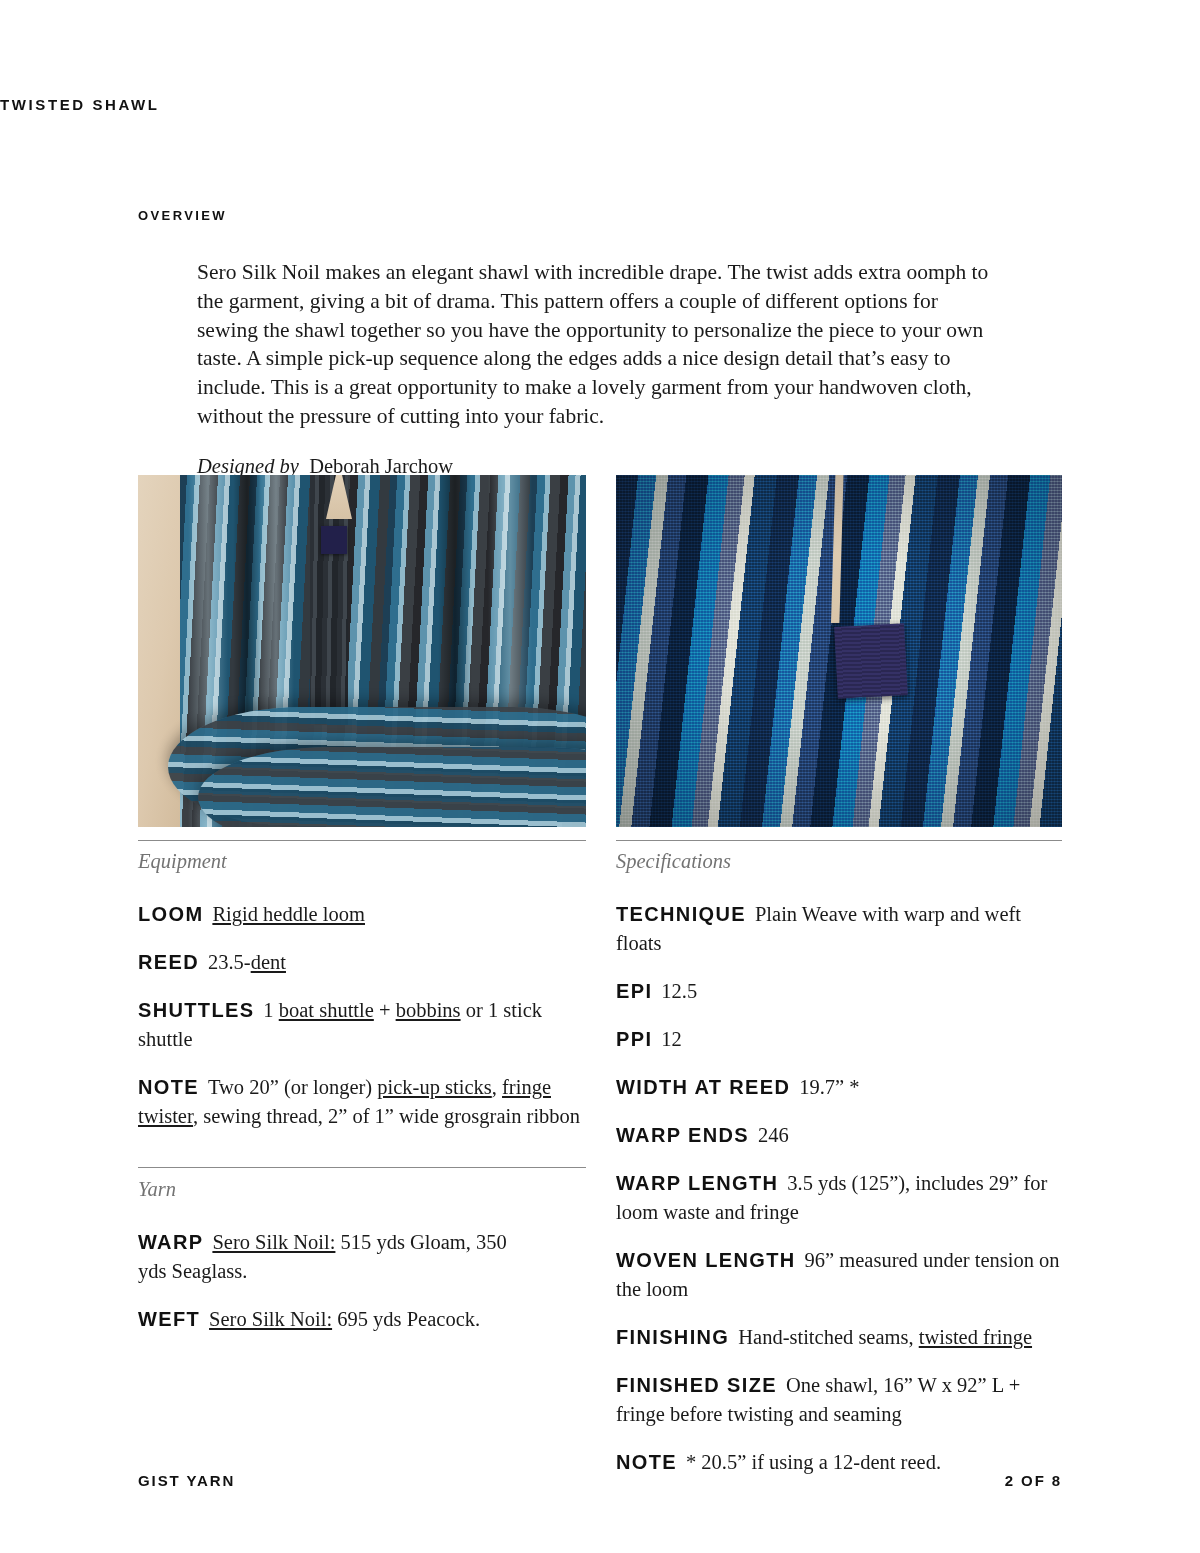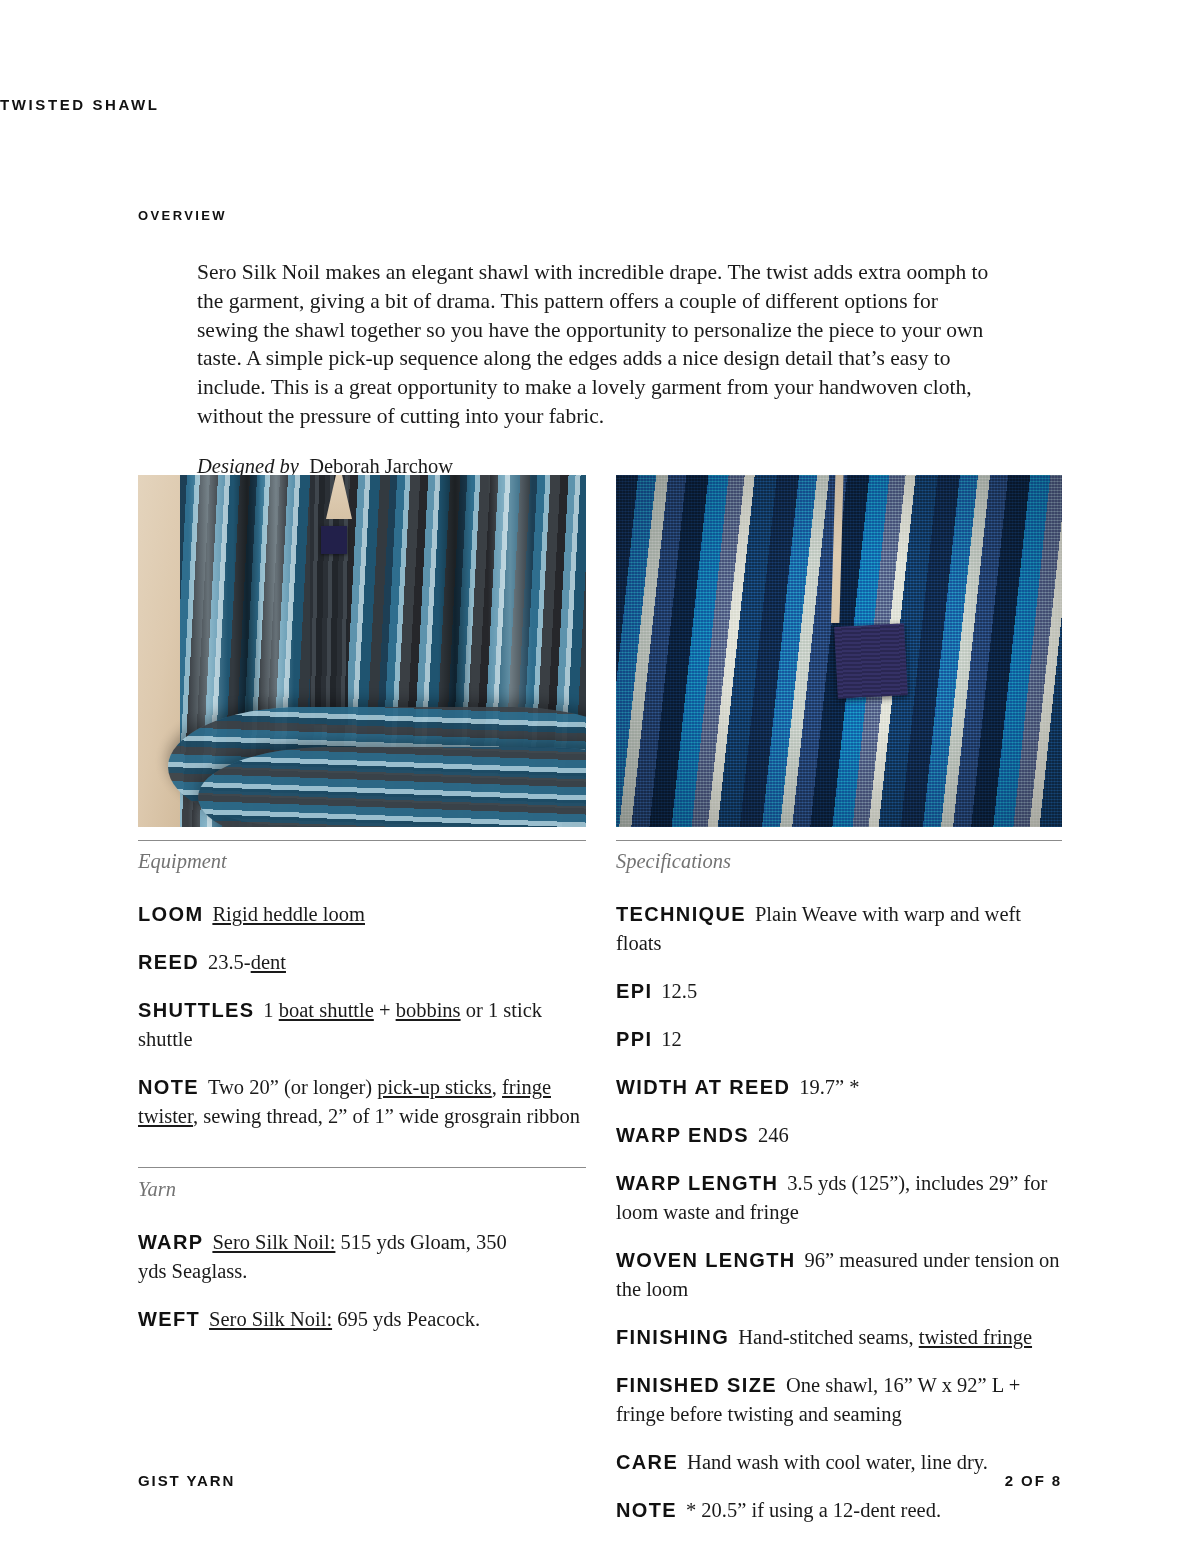--- a/index.html
+++ b/index.html
@@ -376,23 +376,20 @@
     <div class="row">
       <span class="key">WOVEN LENGTH</span><span class="gap"></span><span class="val">96” measured under tension on the loom</span>
     </div>
     <div class="row">
       <span class="key">FINISHING</span><span class="gap"></span><span class="val">Hand-stitched seams, </span><a class="val lnk" href="#">twisted fringe</a>
     </div>
     <div class="row">
       <span class="key">FINISHED SIZE</span><span class="gap"></span><span class="val">One shawl, 16” W x 92” L + fringe before twisting and seaming</span>
     </div>
     <div class="row">
-      <span class="key">CARE</span><span class="gap"></span><span class="val">Hand wash with cool water, line dry.</span>
-    </div>
-    <div class="row">
       <span class="key">NOTE</span><span class="gap"></span><span class="val">* 20.5” if using a 12-dent reed.</span>
     </div>
   </div>
 
   <div class="footer-left">GIST YARN</div>
   <div class="footer-right">2 OF 8</div>
 
 </div>
 
 </body></html>

